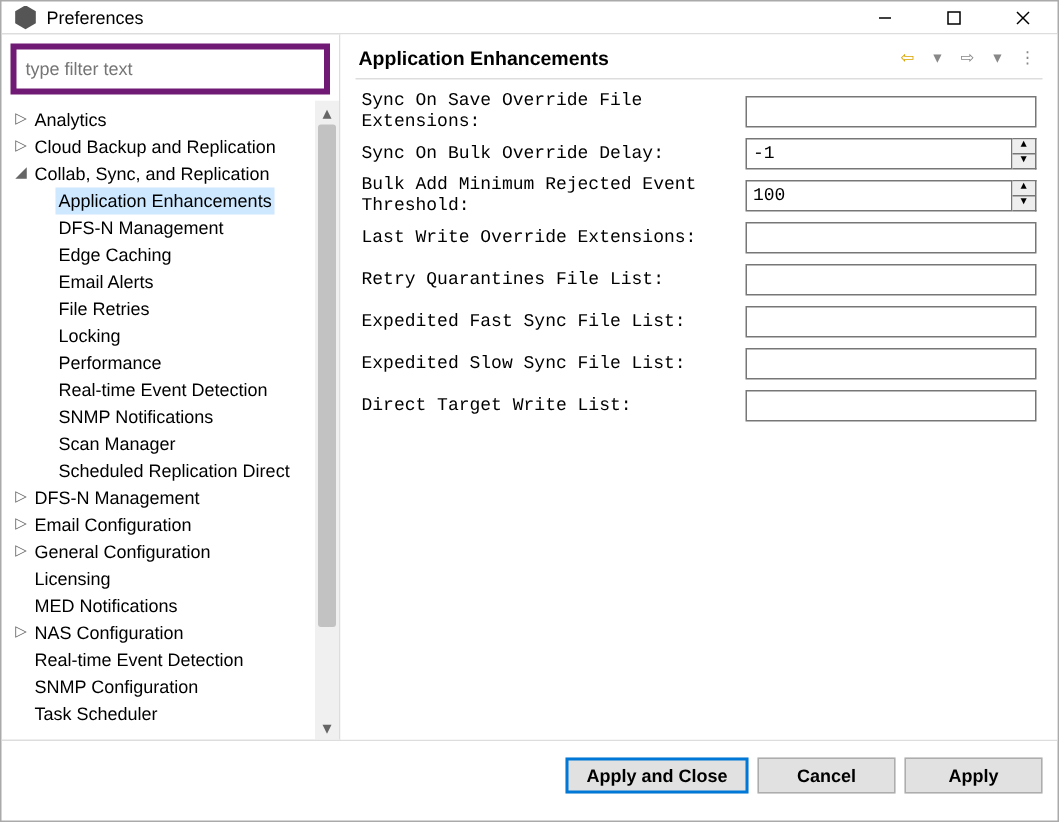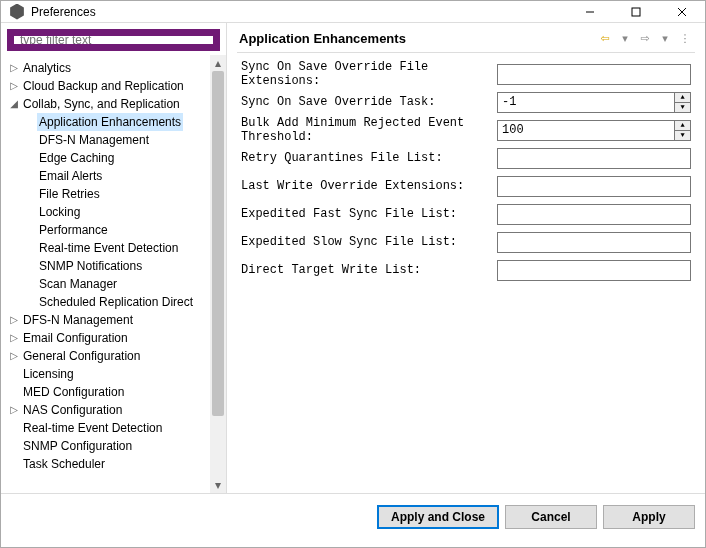--- a/index.html
+++ b/index.html
@@ -41,23 +41,23 @@
   }
   .sidebar {
     width: 226px;
     border-right: 1px solid #ddd;
     display: flex;
     flex-direction: column;
   }
   .filter-wrap { padding: 6px 6px 4px 6px; }
   .filter {
     width: 100%;
-    height: 22px;
+    height: 34px;
     padding: 2px 6px;
-    border: 7px solid #701a75;
+    border: 4px solid #701a75;
     outline: none;
     font-family: inherit;
     font-size: 12px;
     color: #555;
   }
   .tree-wrap {
     flex: 1;
     position: relative;
     overflow: hidden;
     padding: 4px 0 4px 6px;
@@ -310,21 +310,21 @@
             </li>
           <li>
               <div class="row">
                 <span class="twist none">▷</span>
                 <span class="lbl">Licensing</span>
               </div>
             </li>
           <li>
               <div class="row">
                 <span class="twist none">▷</span>
-                <span class="lbl">MED Configuration</span>
+                <span class="lbl">MED Notifications</span>
               </div>
             </li>
           <li>
               <div class="row">
                 <span class="twist">▷</span>
                 <span class="lbl">NAS Configuration</span>
               </div>
             </li>
           <li>
               <div class="row">
@@ -372,21 +372,21 @@
     <div class="form">
 
       <div class="form-row">
         <label>Sync On Save Override File Extensions:</label>
         <div class="field">
             <input class="txt" value="" style="">
           </div>
       </div>
 
       <div class="form-row">
-        <label>Sync On Save Override Task:</label>
+        <label>Sync On Bulk Override Delay:</label>
         <div class="field">
           <div class="spinner">
             <input value="-1" style="">
             <div class="spin-btns">
               <div class="sp">▲</div>
               <div class="sp">▼</div>
             </div>
           </div>
         </div>
       </div>
@@ -399,28 +399,28 @@
             <input value="100" style="">
             <div class="spin-btns">
               <div class="sp">▲</div>
               <div class="sp">▼</div>
             </div>
           </div>
         </div>
       </div>
 
       <div class="form-row">
+        <label>Last Write Override Extensions:</label>
+        <div class="field">
+            <input class="txt" value="" style="">
+          </div>
+      </div>
+
+      <div class="form-row">
         <label>Retry Quarantines File List:</label>
-        <div class="field">
-            <input class="txt" value="" style="">
-          </div>
-      </div>
-
-      <div class="form-row">
-        <label>Last Write Override Extensions:</label>
         <div class="field">
             <input class="txt" value="" style="">
           </div>
       </div>
 
       <div class="form-row">
         <label>Expedited Fast Sync File List:</label>
         <div class="field">
             <input class="txt" value="" style="">
           </div>

